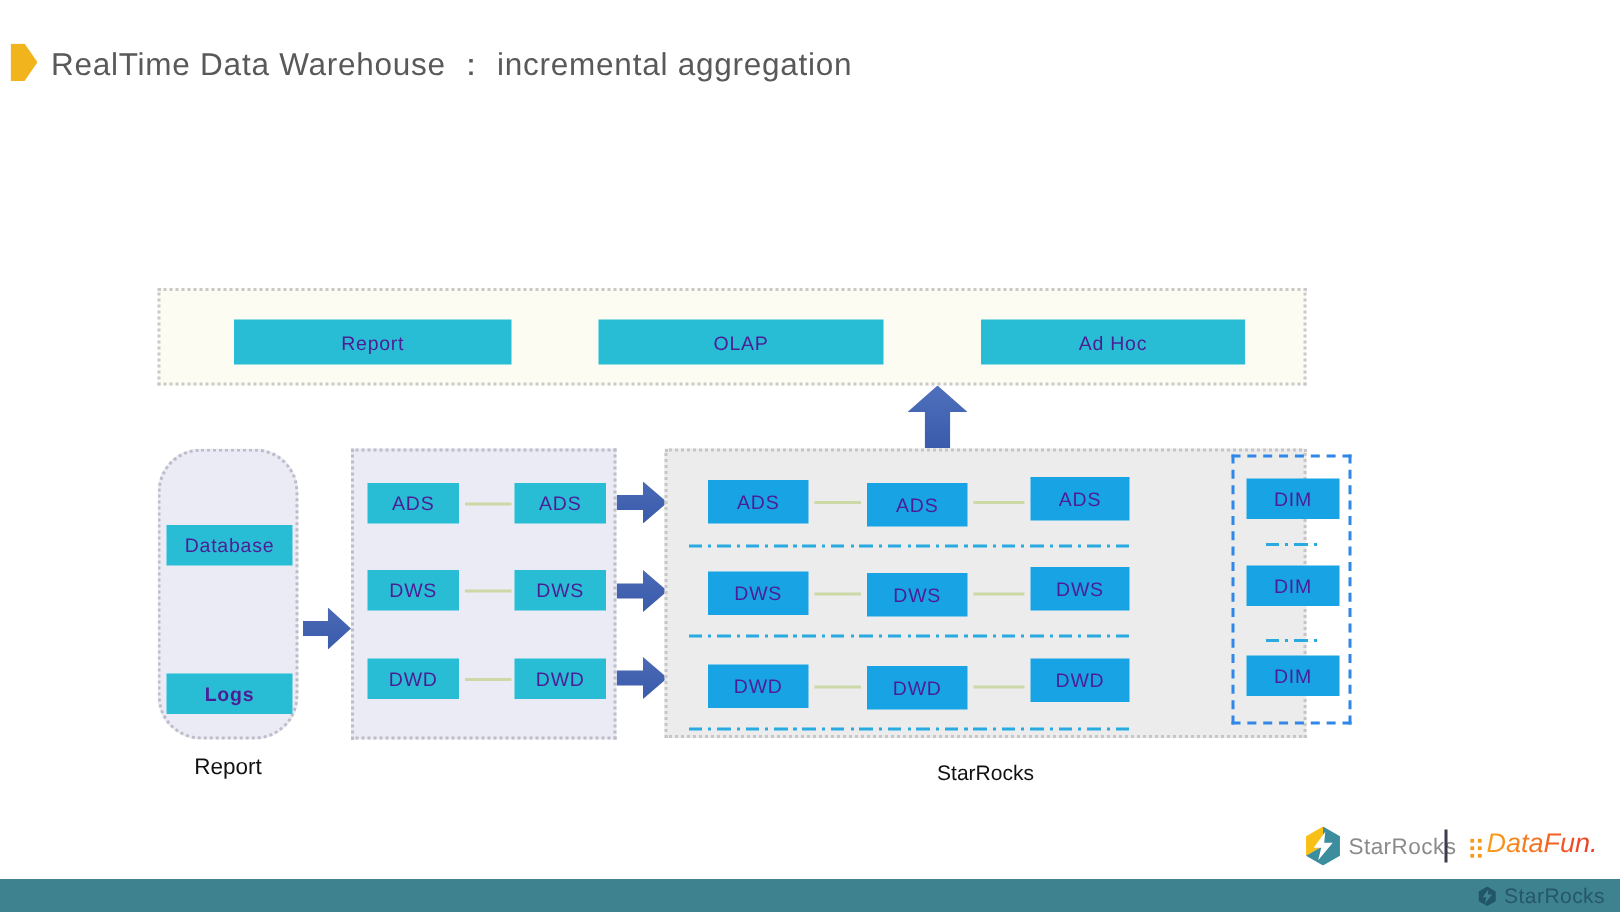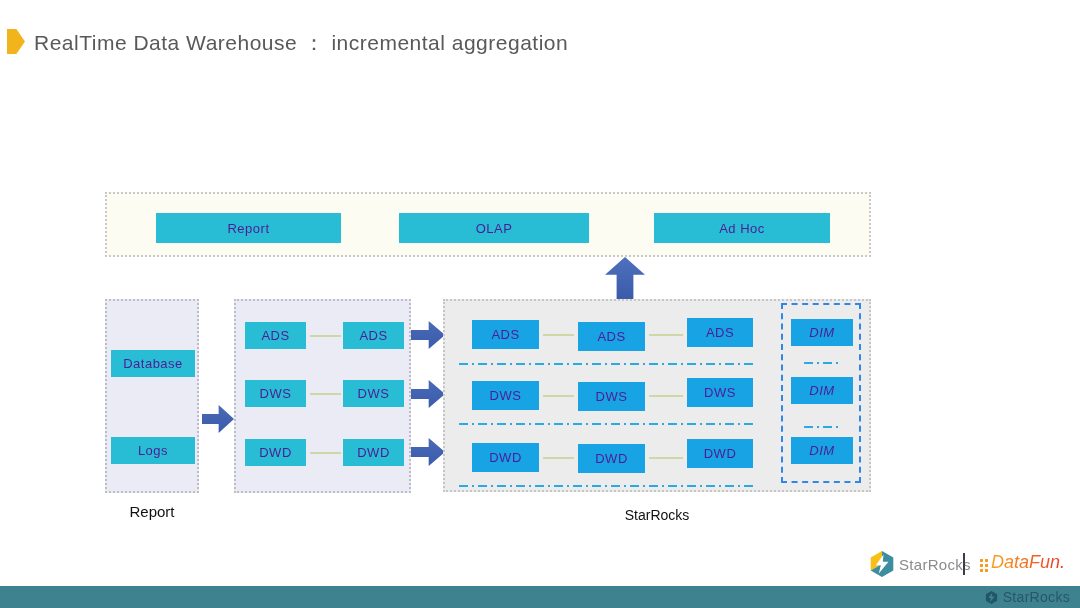--- a/index.html
+++ b/index.html
@@ -8,42 +8,42 @@
     font-family:"Liberation Sans",sans-serif;
   }
   
   .title-bullet{position:absolute;left:7px;top:29px;width:18px;height:25px;
     background:#f2b41c;clip-path:polygon(0 0,52% 0,100% 50%,52% 100%,0 100%);}
   .page-title{position:absolute;left:34px;top:29px;font-size:21px;color:#595959;letter-spacing:.5px;}
 
   
   .dotted-box{position:absolute;border:2px dotted #c9c9c9;box-sizing:border-box;}
   .serving-box{left:105px;top:192px;width:766px;height:65px;background:#fdfcf3;}
-  .kafka-box{left:105px;top:299px;width:94px;height:194px;background:#ebebf5;border-color:#bdbdca;}
+  .kafka-box{left:105px;top:299px;width:94px;height:194px;background:#ebebf5;border-color:#bdbdca;border-radius:29px;}
   .flink-box{left:234px;top:299px;width:177px;height:194px;background:#ebebf5;border-color:#bdbdca;}
   .sr-box{left:443px;top:299px;width:428px;height:193px;background:#ececec;border-color:#c6c6c6;}
 
   
   .btn{position:absolute;display:flex;align-items:center;justify-content:center;
     color:#4c1d95;font-size:13px;letter-spacing:.5px;box-sizing:border-box;text-align:right;}
   .btn-cyan{background:#29bdd5;}
   .btn-azure{background:#18a3e4;}
 
   
   .arrow-right{position:absolute;background:linear-gradient(180deg,#4a6ab6,#3a5bab);
     clip-path:polygon(0 32%,52% 32%,52% 0,100% 50%,52% 100%,52% 68%,0 68%);}
   .arrow-up{position:absolute;background:linear-gradient(180deg,#4f70bc,#3a5bab);
     clip-path:polygon(50% 0,100% 42%,71% 42%,71% 100%,29% 100%,29% 42%,0 42%);}
 
   
   .olive-line{position:absolute;height:2px;background:#ccd8a5;}
   .dashdot{position:absolute;height:2px;
     background:repeating-linear-gradient(90deg,#29abe2 0 9px,transparent 9px 13px,#29abe2 13px 15px,transparent 15px 19px);}
-  .dim-box{position:absolute;left:781px;top:303px;width:80px;height:180px;
-    border:2px dashed #3087e8;box-sizing:border-box;font-style:italic;}
+  .dim-box{position:absolute;left:821px;top:303px;width:80px;height:180px;
+    border:2px dashed #3087e8;box-sizing:border-box;}
 
   
   .box-label{position:absolute;color:#111;font-size:15px;text-align:center;}
 
   
   .sr-logo{position:absolute;left:869px;top:551px;width:26px;height:26px;}
   .sr-logo-text{position:absolute;left:899px;top:556px;font-size:15px;color:#8b8b8b;letter-spacing:.3px;}
   .logo-divider{position:absolute;left:963px;top:553px;width:2px;height:22px;background:#3c3c4c;}
   .datafun-dots{position:absolute;left:979px;top:558px;width:11px;height:14px;
     background:radial-gradient(circle 1.5px,#f59a1c 1.4px,transparent 1.6px);background-size:5px 5px;}
@@ -66,21 +66,21 @@
   <div class="dotted-box serving-box">
     <div class="btn btn-cyan" style="left:49px;top:19px;width:185px;height:30px;">Report</div>
     <div class="btn btn-cyan" style="left:547px;top:19px;width:176px;height:30px;">Ad Hoc</div>
     <div class="btn btn-cyan" style="left:292px;top:19px;width:190px;height:30px;">OLAP</div>
   </div>
 
   <div class="arrow-up" style="left:605px;top:257px;width:40px;height:42px;"></div>
 
   <div class="dotted-box kafka-box">
     <div class="btn btn-cyan" style="left:4px;top:49px;width:84px;height:27px;">Database</div>
-    <div class="btn btn-cyan" style="left:4px;top:136px;width:84px;height:27px;">Logs</div>
+    <div class="btn btn-cyan" style="left:4px;top:148px;width:84px;height:27px;font-weight:bold;">Logs</div>
   </div>
   <div class="box-label" style="left:105px;top:503px;width:94px;">Report</div>
 
   <div class="arrow-right" style="left:202px;top:405px;width:32px;height:28px;"></div>
 
   <div class="dotted-box flink-box">
 
     <div class="btn btn-cyan" style="left:9px;top:21px;width:61px;height:27px;">ADS</div>
     <div class="olive-line" style="left:74px;top:34px;width:31px;"></div>
     <div class="btn btn-cyan" style="left:107px;top:21px;width:61px;height:27px;">ADS</div>

